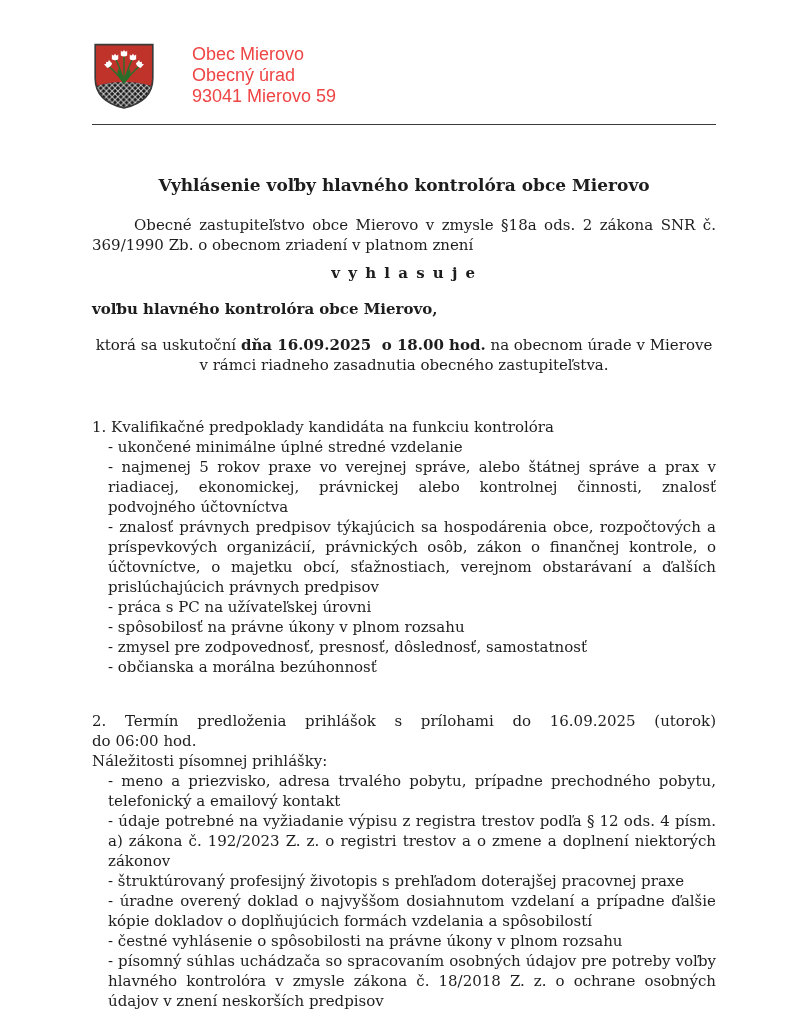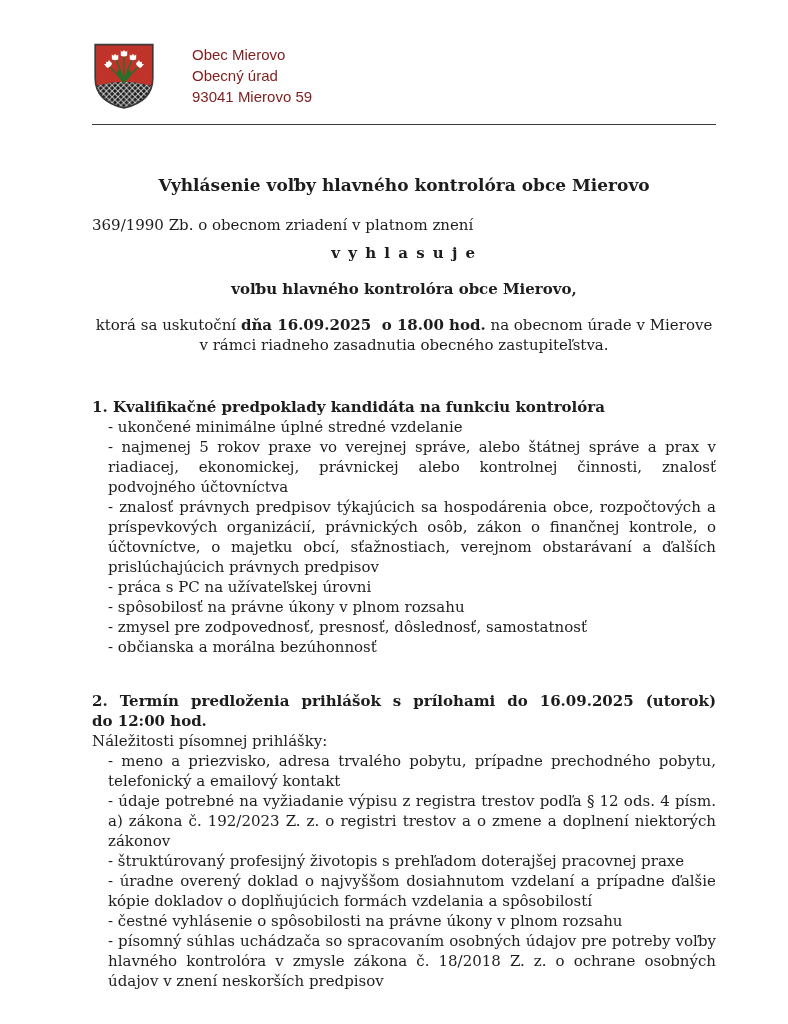--- a/index.html
+++ b/index.html
@@ -17,23 +17,23 @@
     color: #1d1d1d;
   }
   p, div, h1 { margin: 0; padding: 0; }
 
   .doc-header { display: flex; align-items: flex-start; }
   .crest { width: 64px; height: 68px; flex: 0 0 auto; }
   .org {
     margin-left: 36px;
     padding-top: 2px;
     font-family: "Liberation Sans", sans-serif;
-    font-size: 15px;
+    font-size: 18px;
     line-height: 21px;
-    color: #7f1d1d;
+    color: #ef4444;
   }
 
   .rule { border: 0; border-top: 1.5px solid #3a3a3a; margin: 14px 0 0 0; }
 
   .title {
     margin-top: 48px;
     font-size: 17px;
     line-height: 24px;
     font-weight: bold;
     text-align: center;
@@ -42,27 +42,27 @@
   .preamble { margin-top: 18px; }
   .pline1 { text-indent: 42px; text-align: justify; text-align-last: justify; }
 
   .declare {
     margin-top: 8px;
     text-align: center;
     font-weight: bold;
     letter-spacing: 1.5px;
     white-space: pre-wrap;
   }
-  .subject { margin-top: 16px; text-align: center; font-weight: bold; }
+  .subject { margin-top: 16px; font-weight: bold; }
   .when { margin-top: 16px; text-align: center; }
   .when .bold { font-weight: bold; white-space: pre-wrap; }
 
   .sec1 { margin-top: 42px; }
   .sec2 { margin-top: 34px; }
-  .sec-heading { font-weight: bold; }
+  .sec-heading { font-weight: normal; }
   .stretch { text-align: justify; text-align-last: justify; margin-top: 20px; }
   .just { text-align: justify; margin-left: 16px; }
 </style>
 </head>
 <body>
 
 <div class="page">
 
   <header class="doc-header">
     <svg class="crest" viewBox="0 0 100 106" aria-hidden="true">
@@ -105,20 +105,21 @@
       <div>Obecný úrad</div>
       <div>93041 Mierovo 59</div>
     </div>
   </header>
 
   <hr class="rule">
 
   <h1 class="title">Vyhlásenie voľby hlavného kontrolóra obce Mierovo</h1>
 
   <div class="preamble">
+    <div class="pline1">Obecné zastupiteľstvo obce Mierovo v zmysle §18a ods. 2 zákona SNR č.</div>
     <div>369/1990 Zb. o obecnom zriadení v platnom znení</div>
   </div>
 
   <div class="declare">v y h l a s u j e</div>
 
   <div class="subject">voľbu hlavného kontrolóra obce Mierovo,</div>
 
   <div class="when">
     <div><span>ktorá sa uskutoční </span><span class="bold">dňa 16.09.2025  o 18.00 hod.</span><span> na obecnom úrade v Mierove</span></div>
     <div>v rámci riadneho zasadnutia obecného zastupiteľstva.</div>
@@ -139,21 +140,21 @@
         <p class="just">- spôsobilosť na právne úkony v plnom rozsahu</p>
 
         <p class="just">- zmysel pre zodpovednosť, presnosť, dôslednosť, samostatnosť</p>
 
         <p class="just">- občianska a morálna bezúhonnosť</p>
       </div>
   </section>
 
   <section class="sec2">
     <div class="sec-heading stretch">2. Termín predloženia prihlášok s prílohami do 16.09.2025 (utorok)</div>
-    <div class="sec-heading">do 12:00 hod.</div>
+    <div class="sec-heading">do 06:00 hod.</div>
     <div>Náležitosti písomnej prihlášky:</div>
     <div>
 
         <p class="just">- meno a priezvisko, adresa trvalého pobytu, prípadne prechodného pobytu, telefonický a emailový kontakt</p>
 
         <p class="just">- údaje potrebné na vyžiadanie výpisu z registra trestov podľa § 12 ods. 4 písm. a) zákona č. 192/2023 Z. z. o registri trestov a o zmene a doplnení niektorých zákonov</p>
 
         <p class="just">- štruktúrovaný profesijný životopis s prehľadom doterajšej pracovnej praxe</p>
 
         <p class="just">- úradne overený doklad o najvyššom dosiahnutom vzdelaní a prípadne ďalšie kópie dokladov o doplňujúcich formách vzdelania a spôsobilostí</p>

